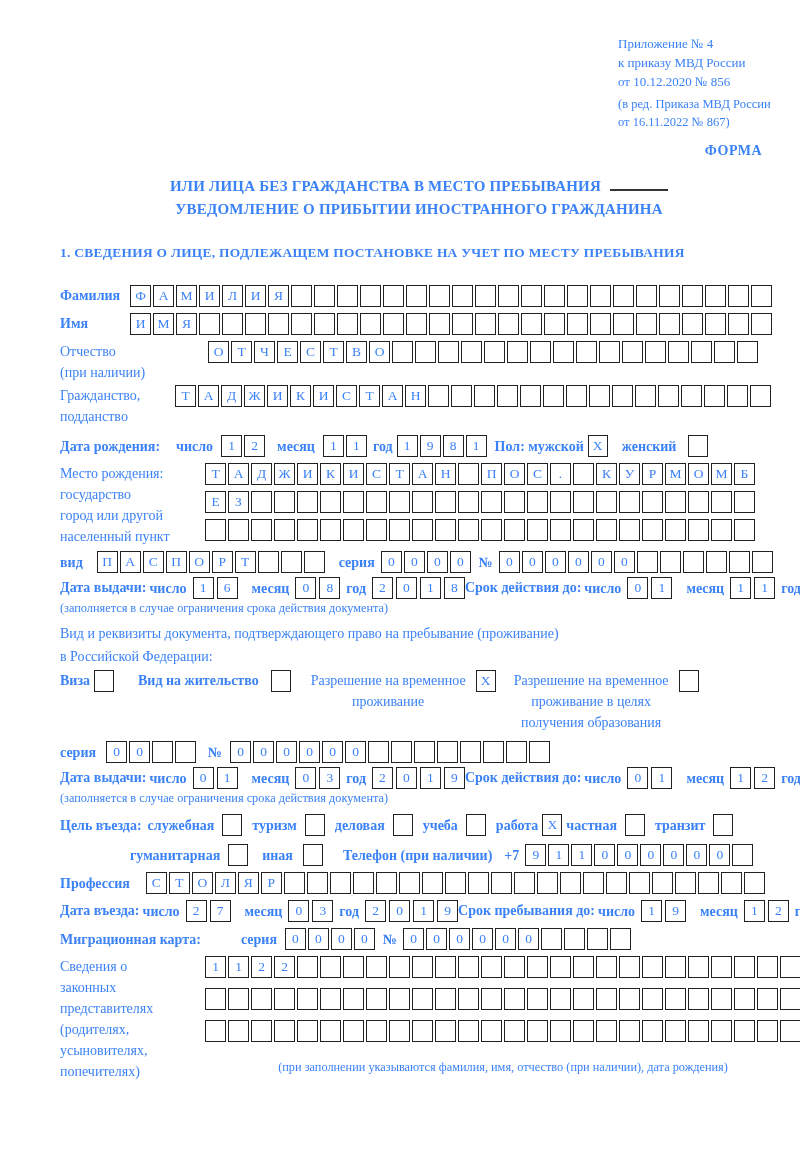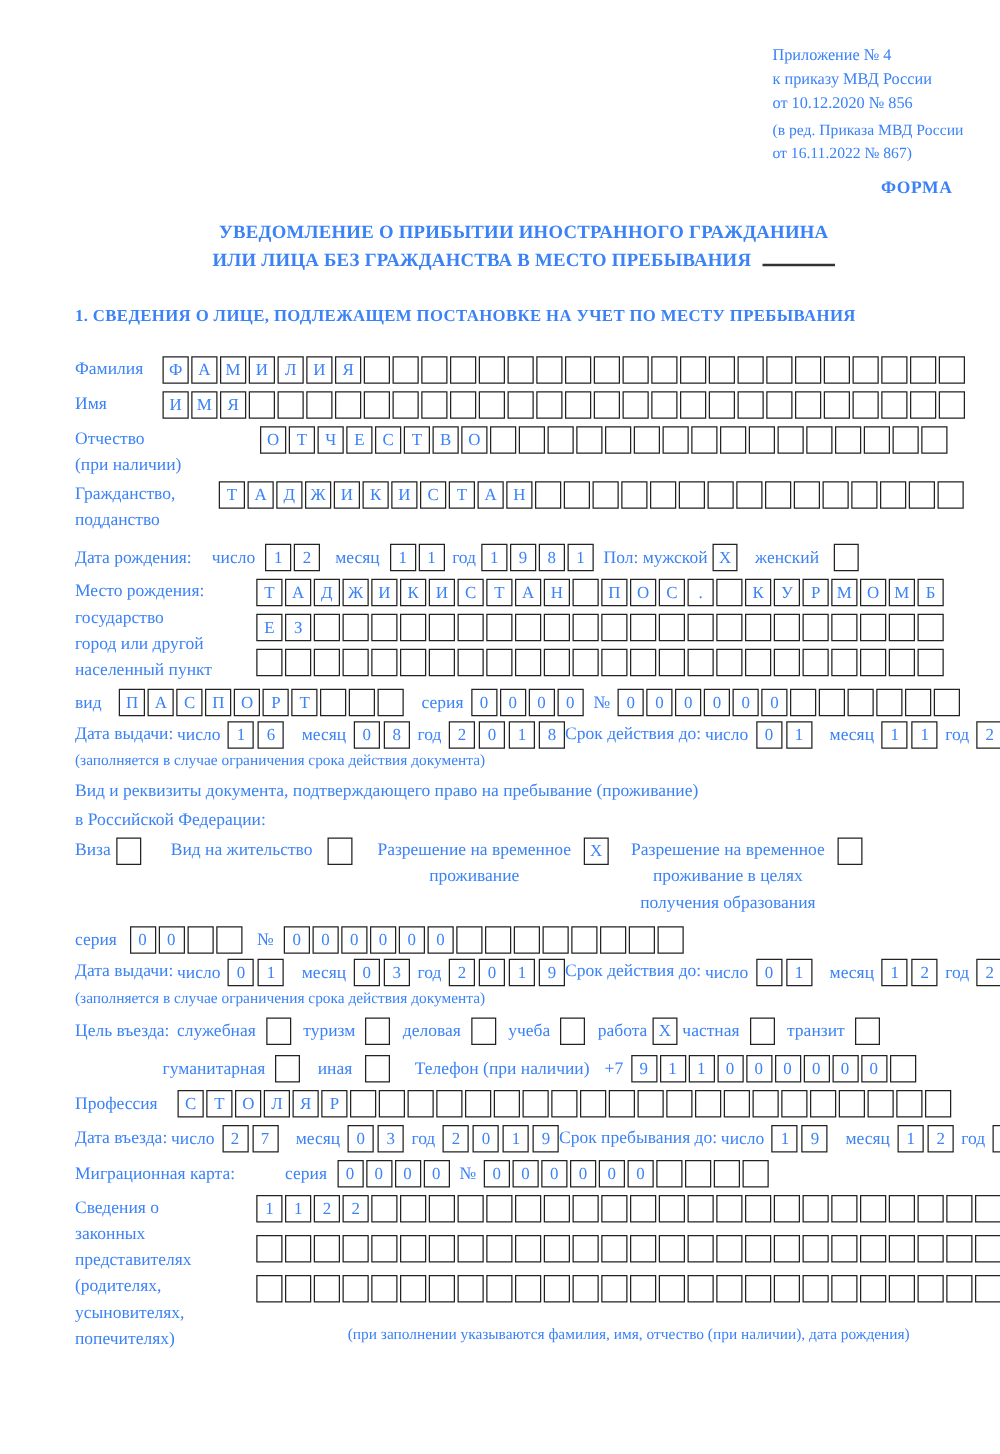--- a/index.html
+++ b/index.html
@@ -12,21 +12,21 @@
   }
   .hdr { margin-left:558px; font-size:13px; line-height:19px; }
   .hdr-sub { margin-top:4px; font-size:12.5px; line-height:18px; }
   .forma { margin-top:12px; text-align:right; padding-right:16px; font-weight:bold; font-size:14px; letter-spacing:.5px; }
   .title { margin-top:16px; text-align:center; font-weight:bold; font-size:15px; line-height:23px; letter-spacing:.2px; }
   .tunder { display:inline-block; width:58px; border-bottom:2px solid #333; margin-left:9px; }
   .sec { margin-top:24px; font-weight:bold; font-size:13.4px; letter-spacing:.3px; }
 
   .row { display:flex; align-items:flex-start; flex-wrap:nowrap; }
   .ai-c { align-items:center;text-align:right; }
-  .lbl { font-size:14px; line-height:21px; white-space:nowrap; }
+  .lbl { font-size:14px; line-height:21px; white-space:nowrap;font-weight:bold; }
   .lbl-col { font-size:14px; line-height:21px; flex:0 0 auto; }
   .boxes { display:flex; gap:2px; flex:0 0 auto; }
   .cell {
     width:21px; height:22px; border:1.6px solid #222; background:#fff;
     display:inline-flex; align-items:center; justify-content:center;
     font-size:13.5px; line-height:1; flex:0 0 auto;
   }
   .checkbox {
     width:20px; height:22px; border:1.6px solid #222; background:#fff;
     display:inline-flex; align-items:center; justify-content:center;
@@ -61,22 +61,22 @@
     <div>от 10.12.2020 № 856</div>
     <div class="hdr-sub">
       <div>(в ред. Приказа МВД России</div>
       <div>от 16.11.2022 № 867)</div>
     </div>
   </div>
 
   <div class="forma">ФОРМА</div>
 
   <div class="title">
+    <div><span>ИЛИ ЛИЦА БЕЗ ГРАЖДАНСТВА В МЕСТО ПРЕБЫВАНИЯ</span><span class="tunder"></span></div>
     <div>УВЕДОМЛЕНИЕ О ПРИБЫТИИ ИНОСТРАННОГО ГРАЖДАНИНА</div>
-    <div><span>ИЛИ ЛИЦА БЕЗ ГРАЖДАНСТВА В МЕСТО ПРЕБЫВАНИЯ</span><span class="tunder"></span></div>
   </div>
 
   <div class="sec">1. СВЕДЕНИЯ О ЛИЦЕ, ПОДЛЕЖАЩЕМ ПОСТАНОВКЕ НА УЧЕТ ПО МЕСТУ ПРЕБЫВАНИЯ</div>
 
   <div class="row mt24">
     <div class="lbl w70">Фамилия</div>
     <div class="boxes">
         <span class="cell">Ф</span>
         <span class="cell">А</span>
         <span class="cell">М</span>

